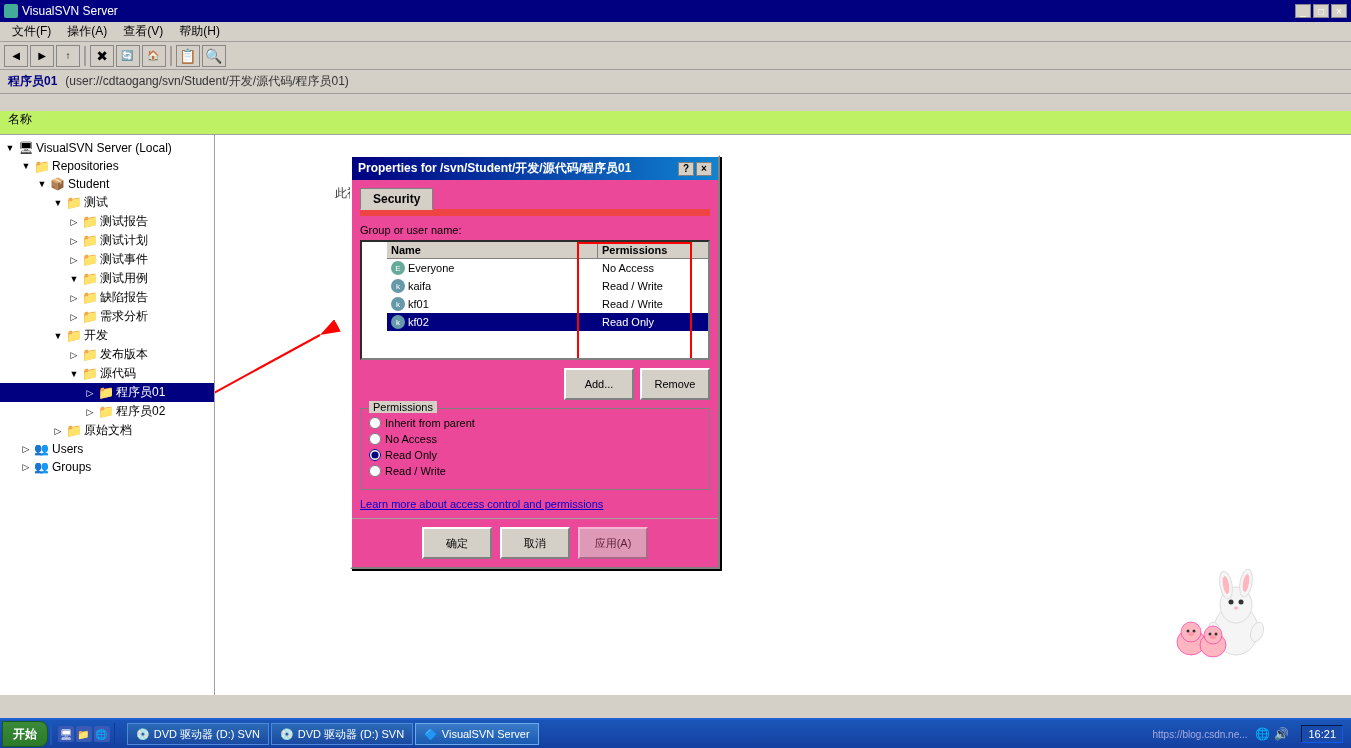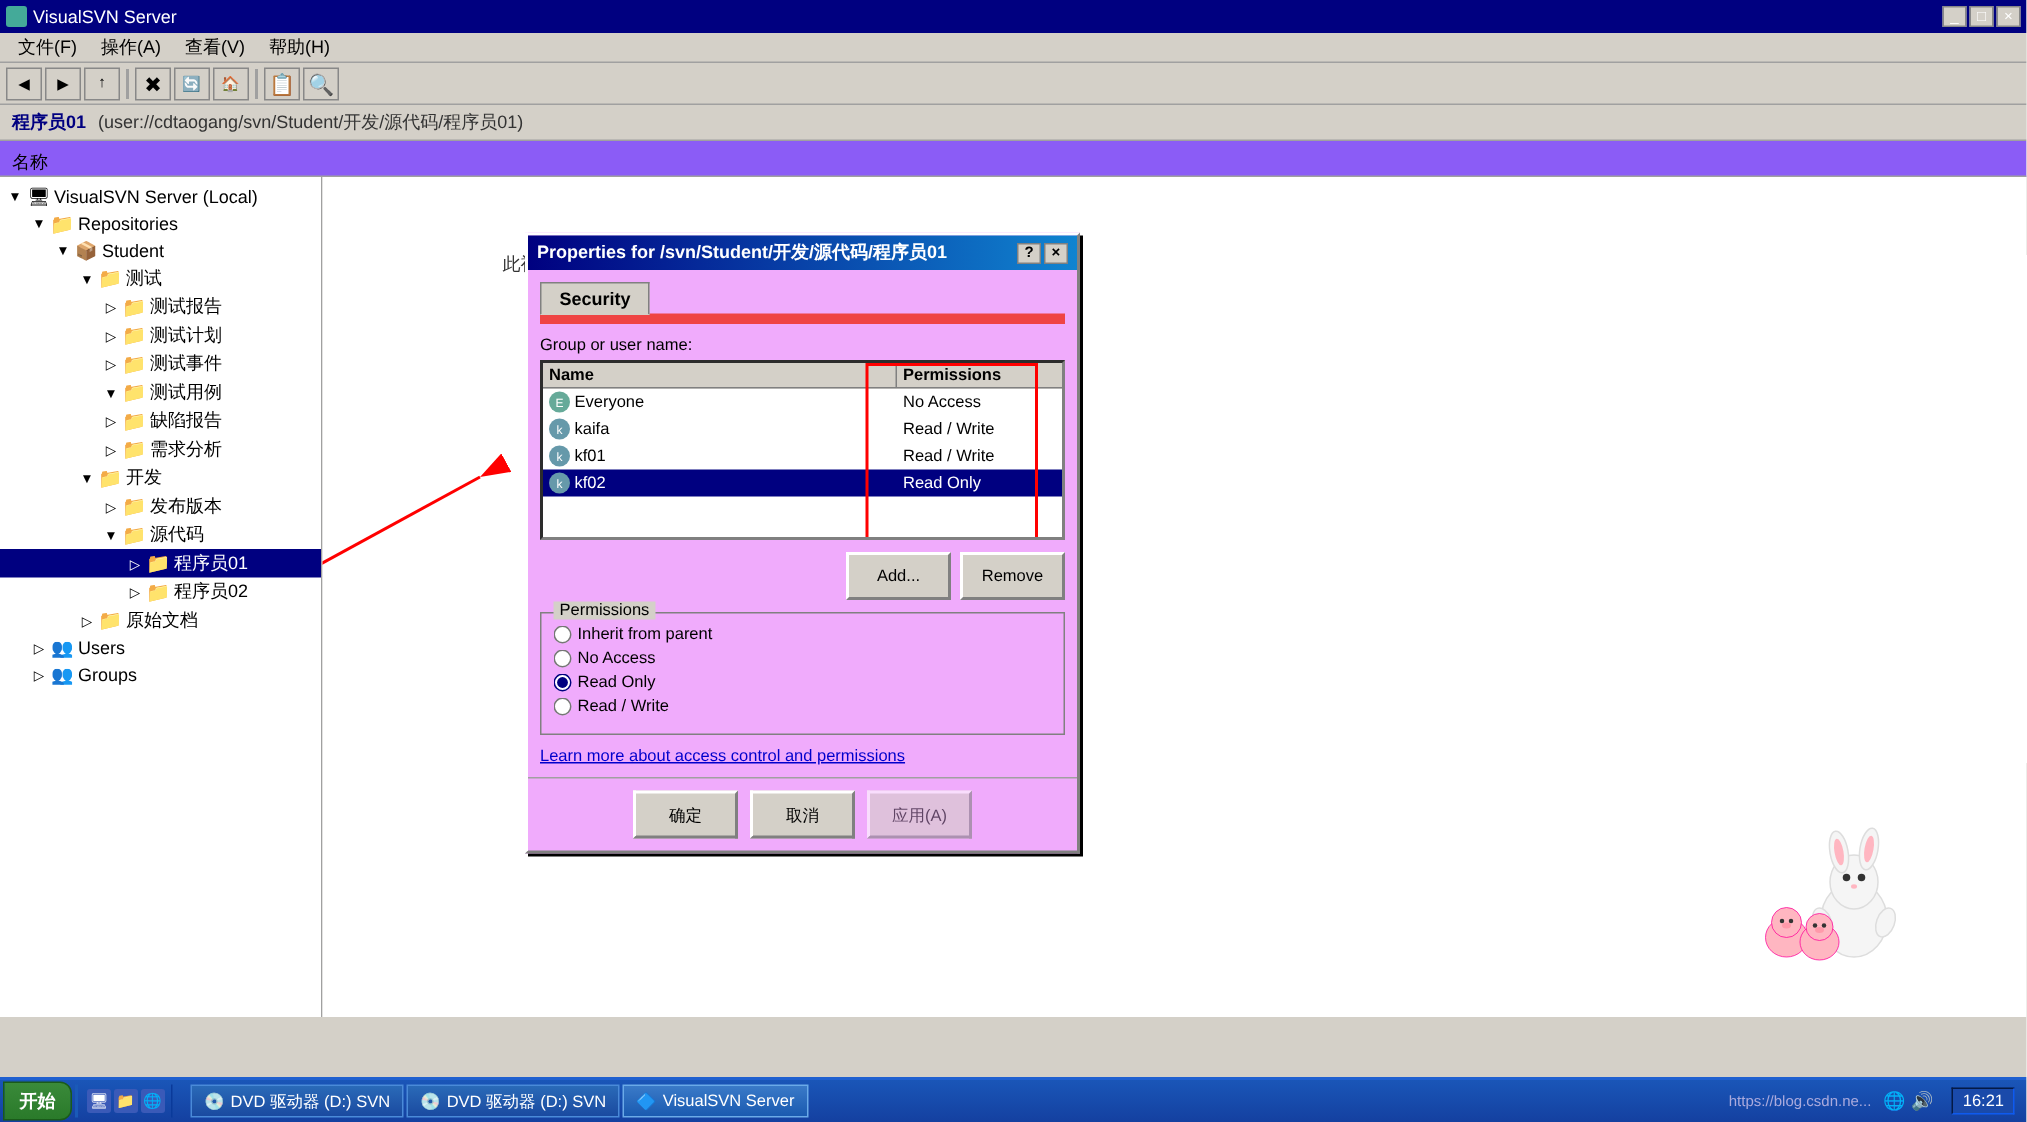--- a/index.html
+++ b/index.html
@@ -108,26 +108,27 @@
       align-items: center;
       padding: 0 8px;
       border-bottom: 1px solid #a0a0a0;
       gap: 8px;
     }
     .address-label { font-size: 12px; font-weight: bold; color: #000080; }
     .address-url { font-size: 12px; color: #333; }
 
     
     .content-header {
-      background: #8b5cf6;
+      background: #bef264;
       height: 24px;
       display: flex;
-      align-items: flex-end;
+      align-items: flex-start;
       padding: 0 8px;
       border-bottom: 1px solid #a0a0a0;
+      margin-top: 17px;
     }
 
     
     .left-panel {
       width: 215px;
       background: white;
       border-right: 1px solid #a0a0a0;
       overflow-y: auto;
       padding: 4px 0;
     }
@@ -229,21 +230,21 @@
       font-size: 11px;
     }
     .clock {
       background: #1a4aaa;
       padding: 2px 6px;
       border: 1px inset #0a3a9a;
       font-size: 11px;
       color: white;
     }
     .dialog {
-      background: #f0abfc;
+      background: #ec4899;
       border: 2px solid #808080;
       border-top: 2px solid #ffffff;
       border-left: 2px solid #ffffff;
       box-shadow: 2px 2px 0 #000;
       width: 370px;
       pointer-events: all;
       position: absolute;
       top: 155px;
       left: 350px;
     }
@@ -668,21 +669,21 @@
     </div>
   </div>
   <div class="dialog-body">
 
     <div class="tab-bar">
       <div class="tab active">Security</div>
     </div>
 
     <div class="group-label">Group or user name:</div>
 
-    <div class="user-list-container" style="position:relative;">
+    <div class="user-list-container" style="position:relative;padding-left:25px;">
 
       <div style="position:absolute; top:0; left:215px; width:115px; height:120px; border:2px solid red; pointer-events:none; z-index:10;"></div>
 
       <div class="user-list-header">
         <div class="user-col-name">Name</div>
         <div class="user-col-perm">Permissions</div>
       </div>
       <div class="user-row">
         <div class="user-cell-name">
           <span class="user-avatar">E</span>

